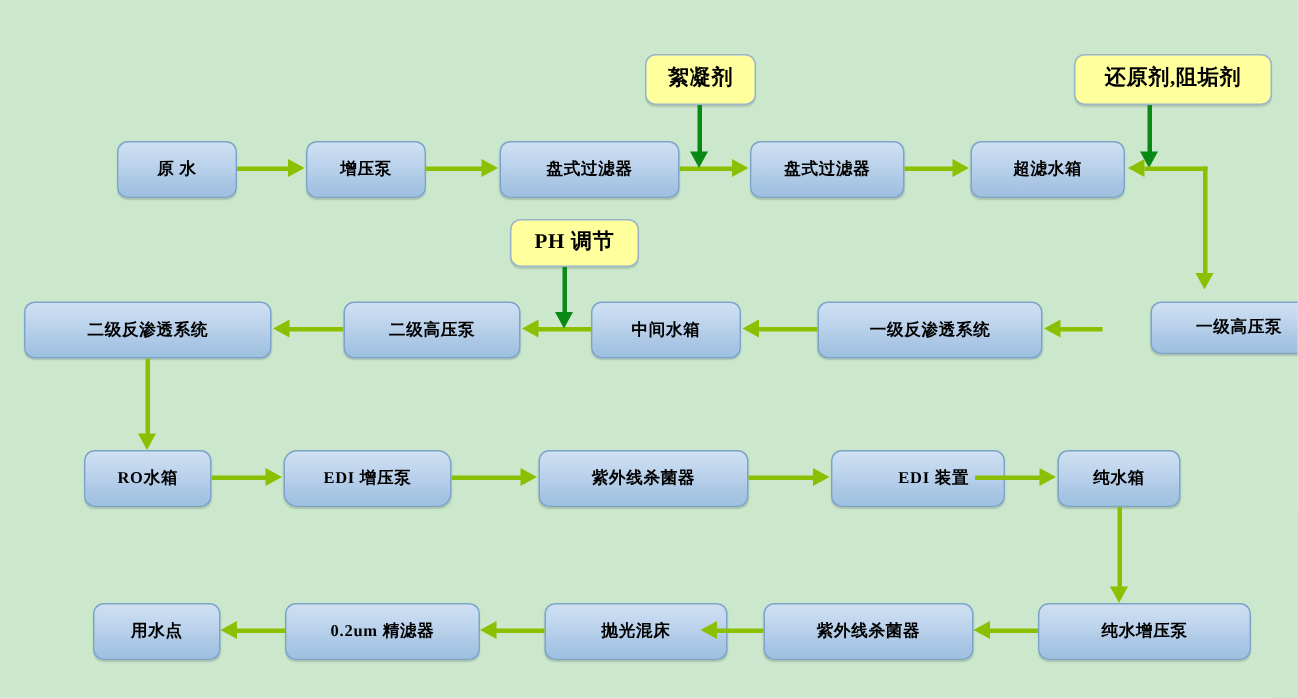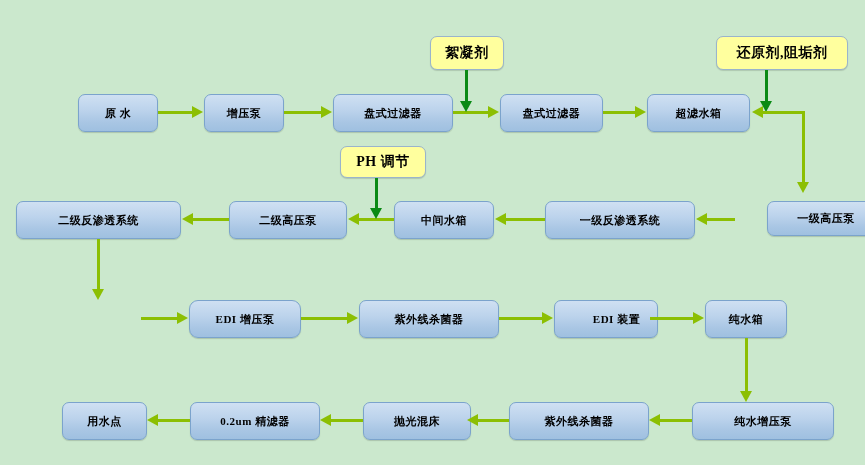--- a/index.html
+++ b/index.html
@@ -128,40 +128,43 @@
   <div class="node process" style="left:394px;top:201px;width:100px;height:38px;">
     <span class="label">中间水箱</span>
   </div>
   <div class="node process" style="left:545px;top:201px;width:150px;height:38px;">
     <span class="label">一级反渗透系统</span>
   </div>
   <div class="node process" style="left:735px;top:201px;width:118px;height:35px;margin-left:32px;">
     <span class="label">一级高压泵</span>
   </div>
 
+  <div class="node process" style="left:56px;top:300px;width:85px;height:38px;">
+    <span class="label">RO水箱</span>
+  </div>
   <div class="node process" style="left:189px;top:300px;width:112px;height:38px;border-radius:9px;">
     <span class="label">EDI 增压泵</span>
   </div>
   <div class="node process" style="left:359px;top:300px;width:140px;height:38px;">
     <span class="label">紫外线杀菌器</span>
   </div>
-  <div class="node process" style="left:554px;top:300px;width:104px;height:38px;padding-left:21px;">
+  <div class="node process" style="left:554px;top:300px;width:116px;height:38px;padding-left:21px;">
     <span class="label">EDI 装置</span>
   </div>
   <div class="node process" style="left:705px;top:300px;width:82px;height:38px;">
     <span class="label">纯水箱</span>
   </div>
 
   <div class="node process" style="left:62px;top:402px;width:85px;height:38px;">
     <span class="label">用水点</span>
   </div>
   <div class="node process" style="left:190px;top:402px;width:130px;height:38px;">
     <span class="label">0.2um 精滤器</span>
   </div>
-  <div class="node process" style="left:363px;top:402px;width:108px;height:38px;">
+  <div class="node process" style="left:363px;top:402px;width:122px;height:38px;">
     <span class="label">抛光混床</span>
   </div>
   <div class="node process" style="left:509px;top:402px;width:140px;height:38px;">
     <span class="label">紫外线杀菌器</span>
   </div>
   <div class="node process" style="left:692px;top:402px;width:142px;height:38px;">
     <span class="label">纯水增压泵</span>
   </div>
 
   <div class="conn">

